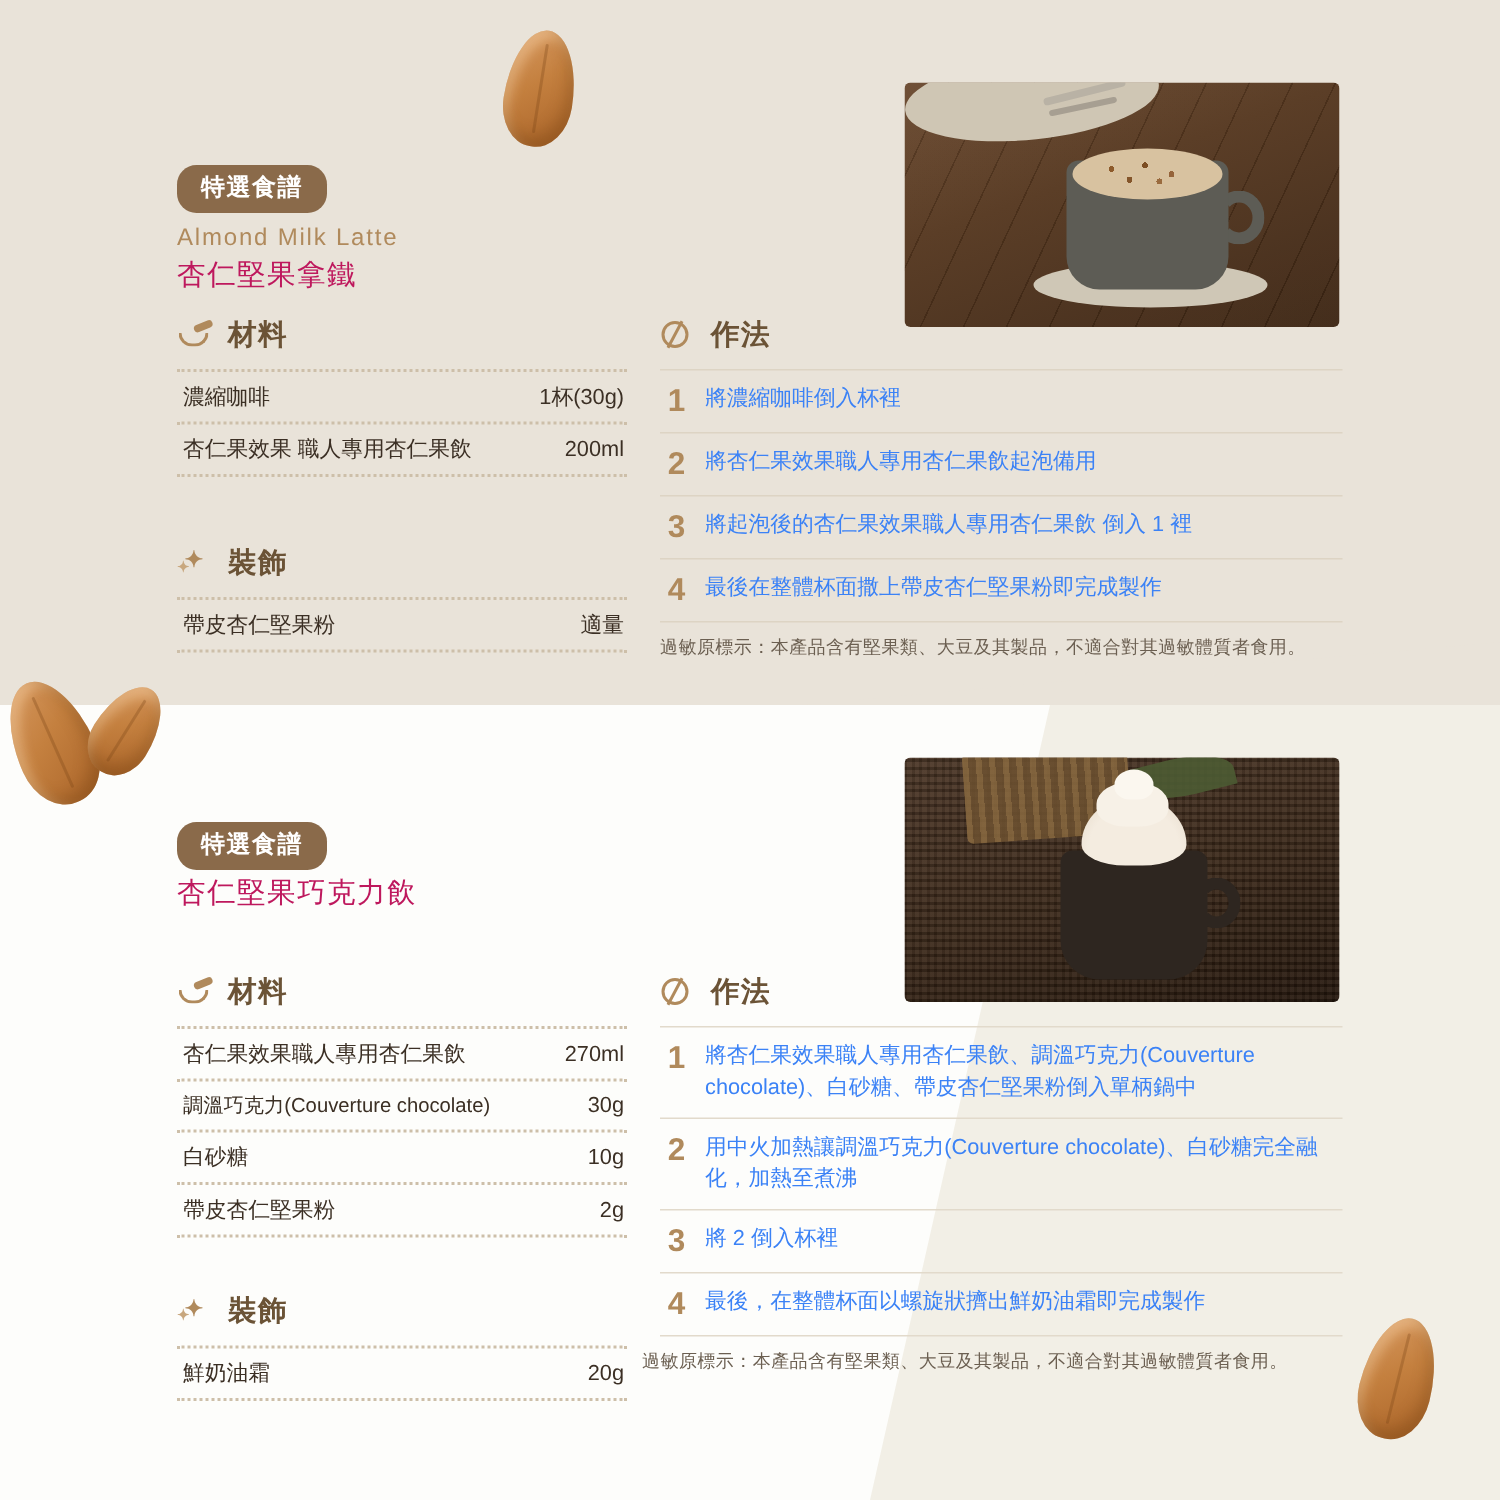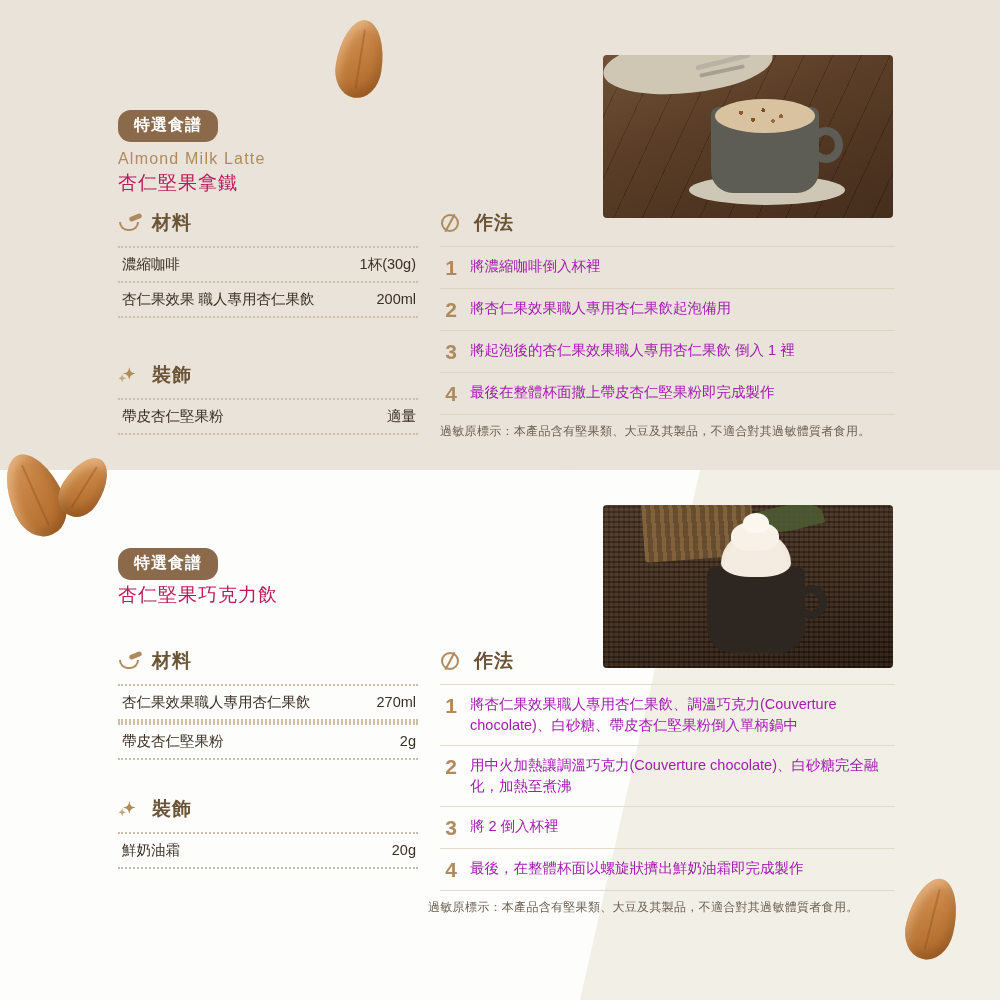--- a/index.html
+++ b/index.html
@@ -165,21 +165,21 @@
     display: flex; align-items: flex-start; gap: 10px;
     padding: 9px 2px 9px 2px;
     border-bottom: 1px solid #ddd4c4;
   }
   .step:last-of-type { border-bottom: none; }
   .step-num {
     color: #b08a5c; font-size: 21px; font-weight: 700; line-height: 1.05;
     flex: 0 0 18px; text-align: center;
     padding-top: 1px;
   }
-  .step-text { color: #a21caf; font-size: 14.5px; line-height: 1.45; }
+  .step-text { color: #3b82f6; font-size: 14.5px; line-height: 1.45; }
 
   .allergen {
     color: #6b5f51; font-size: 12px; letter-spacing: .3px; padding-top: 8px;
   }
   .bottom .step { border-bottom-color: #e2dacb; }
 </style>
 </head>
 <body>
 
 <div class="page">
@@ -313,21 +313,29 @@
         </span>
         <span>材料</span>
       </div>
 
       <div class="dotline" style="margin-top:10px;"></div>
       <div class="ing-row">
         <span class="ing-name">杏仁果效果職人專用杏仁果飲</span>
         <span class="ing-amt">270ml</span>
       </div>
       <div class="dotline"></div>
-      <div class="dotline"></div>
+      <div class="ing-row">
+        <span class="ing-name" style="font-size:13.5px;">調溫巧克力(Couverture chocolate)</span>
+        <span class="ing-amt">30g</span>
+      </div>
+      <div class="dotline"></div>
+      <div class="ing-row">
+        <span class="ing-name">白砂糖</span>
+        <span class="ing-amt">10g</span>
+      </div>
       <div class="dotline"></div>
       <div class="ing-row">
         <span class="ing-name">帶皮杏仁堅果粉</span>
         <span class="ing-amt">2g</span>
       </div>
       <div class="dotline"></div>
 
       <div class="sec-head" style="margin-top:36px;">
         <span class="sec-icon">
           <span class="ic-spark-a">✦</span>

